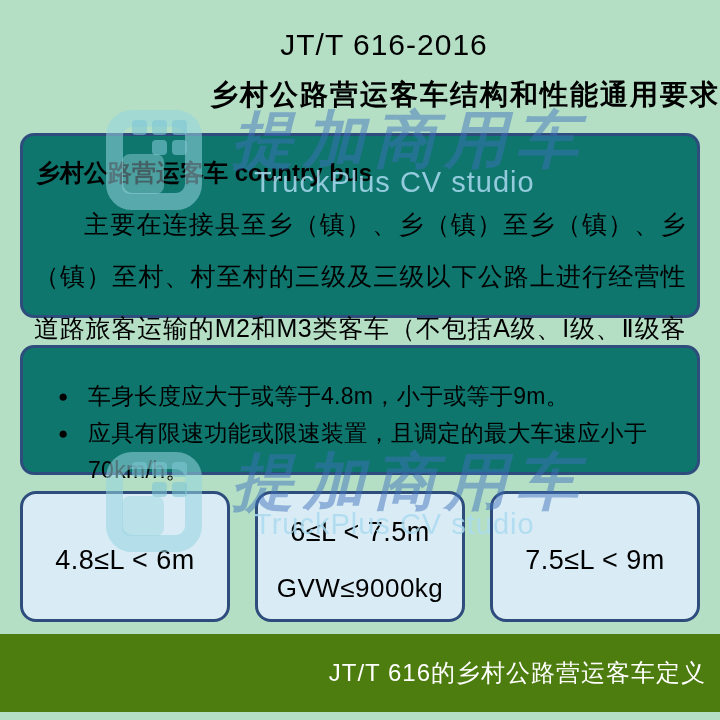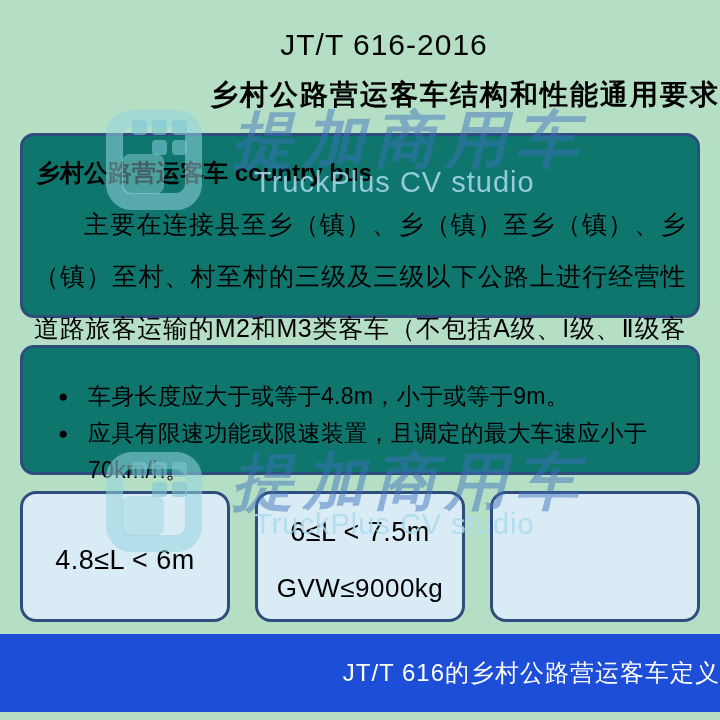--- a/index.html
+++ b/index.html
@@ -121,26 +121,27 @@
   .spec-gvw {
     font-size: 26px;
     letter-spacing: 0.5px;
   }
   .footer-bar {
     position: absolute;
     left: 0;
     top: 634px;
     width: 720px;
     height: 78px;
-    background: #1d4ed8;
+    background: #4d7c0f;
     color: #ffffff;
     display: flex;
     align-items: center;
     justify-content: flex-end;
     box-sizing: border-box;
+    padding-right: 14px;
     font-size: 24px;
     letter-spacing: 1px;
     z-index: 2;
   }
   
   .watermark {
     position: absolute;
     left: 106px;
     width: 520px;
     height: 115px;
@@ -255,20 +256,21 @@
 
   <div class="cards-row">
     <div class="spec-card">
       <div class="spec-length">4.8≤L &lt; 6m</div>
     </div>
     <div class="spec-card">
       <div class="spec-length">6≤L &lt; 7.5m</div>
       <div class="spec-gvw">GVW≤9000kg</div>
     </div>
     <div class="spec-card">
+      <div class="spec-length">7.5≤L &lt; 9m</div>
     </div>
   </div>
 
   <div class="footer-bar">
     <span>JT/T 616的乡村公路营运客车定义</span>
   </div>
 
 </div>
 
 </body></html>

